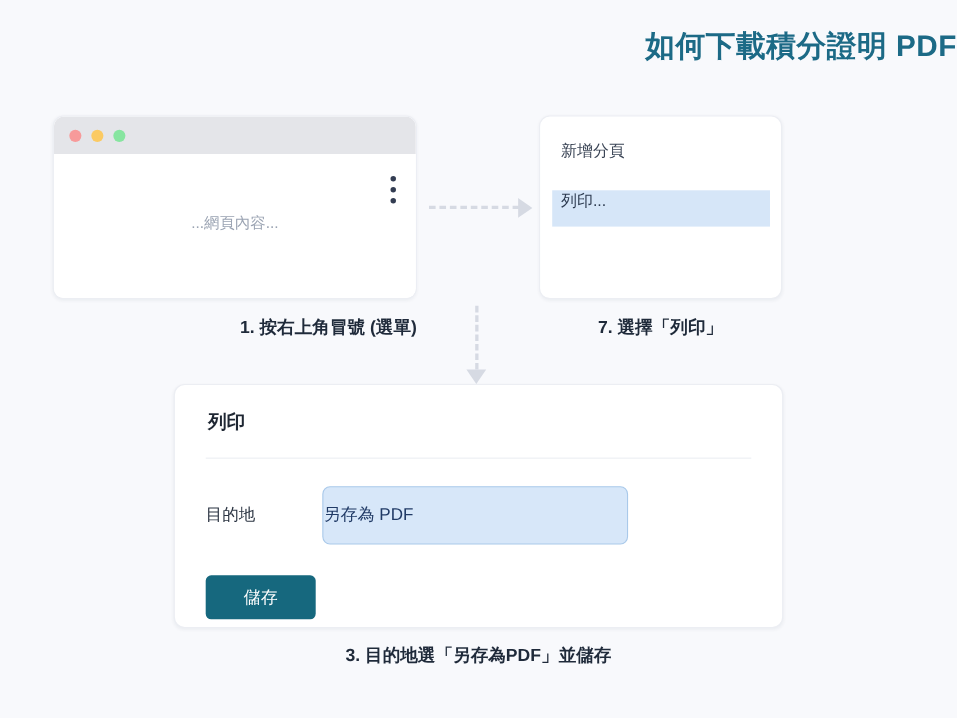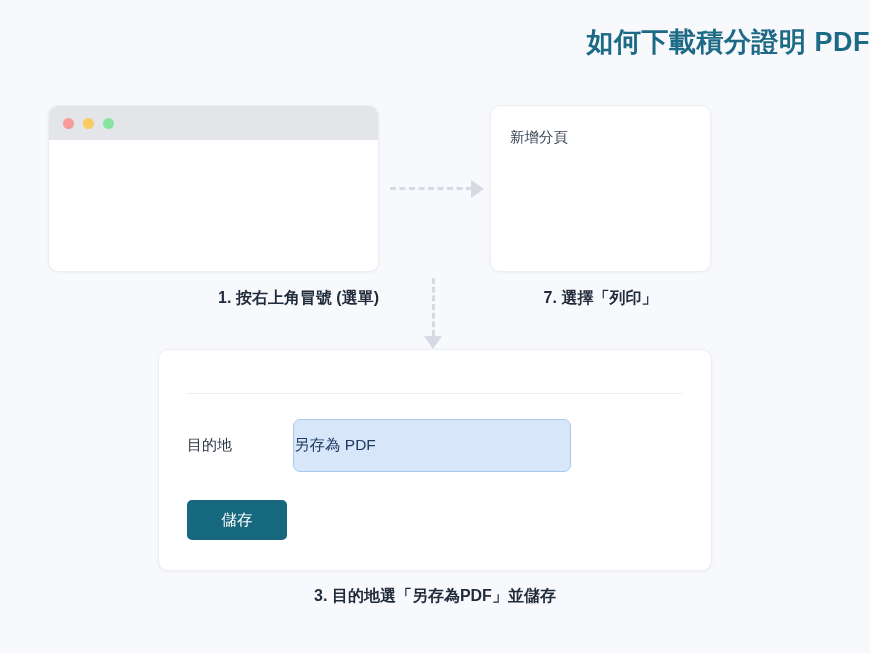--- a/index.html
+++ b/index.html
@@ -216,37 +216,49 @@
 <body>
 
 <h1 class="page-title">如何下載積分證明 PDF</h1>
 
 <div class="card" id="browser-mock">
   <div class="browser-titlebar">
     <span class="dot red"></span>
     <span class="dot yellow"></span>
     <span class="dot green"></span>
   </div>
+  <div class="browser-body">
+    <div class="kebab-icon">
+      <span></span>
+      <span></span>
+      <span></span>
+    </div>
+    <div class="page-content-text">...網頁內容...</div>
+  </div>
 </div>
 <div class="caption" id="caption-1">1. 按右上角冒號 (選單)</div>
 
 <div class="connector-h"></div>
 <div class="arrowhead-right"></div>
 
 <div class="card" id="menu-panel">
   <div class="menu-item">
     <span>新增分頁</span>
   </div>
+  <div class="menu-item highlighted">
+    <span>列印...</span>
+  </div>
 </div>
 <div class="caption" id="caption-2">7. 選擇「列印」</div>
 
 <div class="connector-v"></div>
 <div class="arrowhead-down"></div>
 
 <div class="card" id="print-dialog">
+  <div class="dialog-title">列印</div>
   <div class="dialog-divider"></div>
   <div class="dialog-row">
     <div class="dialog-label">目的地</div>
     <div class="destination-select">
       <span>另存為 PDF</span>
     </div>
   </div>
   <div class="dialog-actions">
     <button class="save-button">儲存</button>
   </div>

